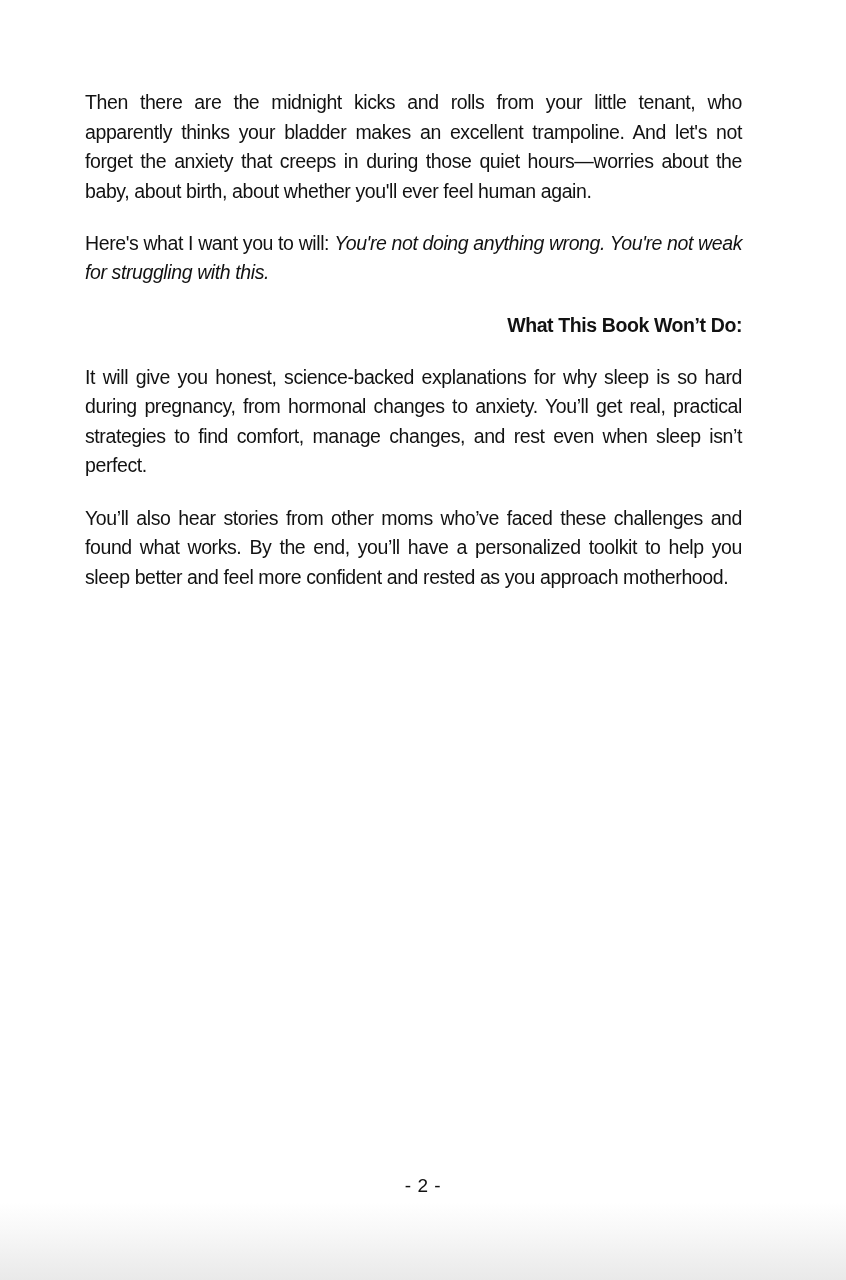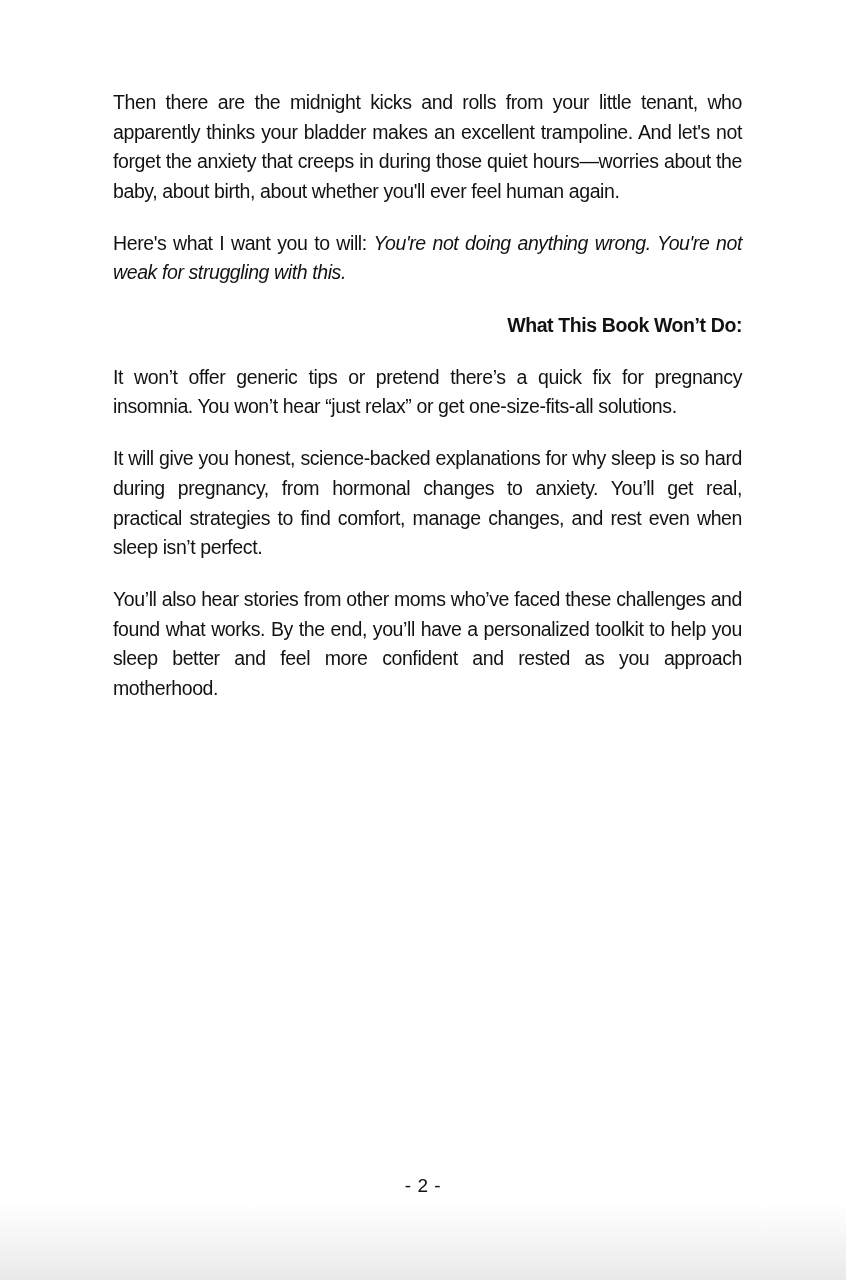--- a/index.html
+++ b/index.html
@@ -23,21 +23,20 @@
     width: 657px;
   }
   .content p, .content h2 {
     font-size: 19.5px;
     line-height: 29.6px;
     letter-spacing: -0.4px;
     margin: 0 0 22.5px 0;
   }
   .content p {
     text-align: justify;
-    margin-left: 28px;
   }
   .content h2 {
     font-weight: 700;
     text-align: right;
   }
   .content em, .content .italic {
     font-style: italic;
   }
   .page-footer {
     position: absolute;
@@ -64,21 +63,20 @@
   }
 </style>
 </head>
 <body>
 
 <div class="page">
   <main class="content">
     <p>Then there are the midnight kicks and rolls from your little tenant, who apparently thinks your bladder makes an excellent trampoline. And let's not forget the anxiety that creeps in during those quiet hours—worries about the baby, about birth, about whether you'll ever feel human again.</p>
     <p><span>Here's what I want you to will: </span><em>You're not doing anything wrong. You're not weak for struggling with this.</em></p>
     <h2>What This Book Won’t Do:</h2>
-    <p>It won’t offer generic tips or pretend there’s a quick fix for pregnancy insomnia. You won’t hear “just relax” or get one-size-fits-all solutions.</p>
     <p>It will give you honest, science-backed explanations for why sleep is so hard during pregnancy, from hormonal changes to anxiety. You’ll get real, practical strategies to find comfort, manage changes, and rest even when sleep isn’t perfect.</p>
     <p>You’ll also hear stories from other moms who’ve faced these challenges and found what works. By the end, you’ll have a personalized toolkit to help you sleep better and feel more confident and rested as you approach motherhood.</p>
   </main>
 
   <footer class="page-footer">- 2 -</footer>
 
   <div class="page-bottom-shade"></div>
 </div>
 
 </body></html>

